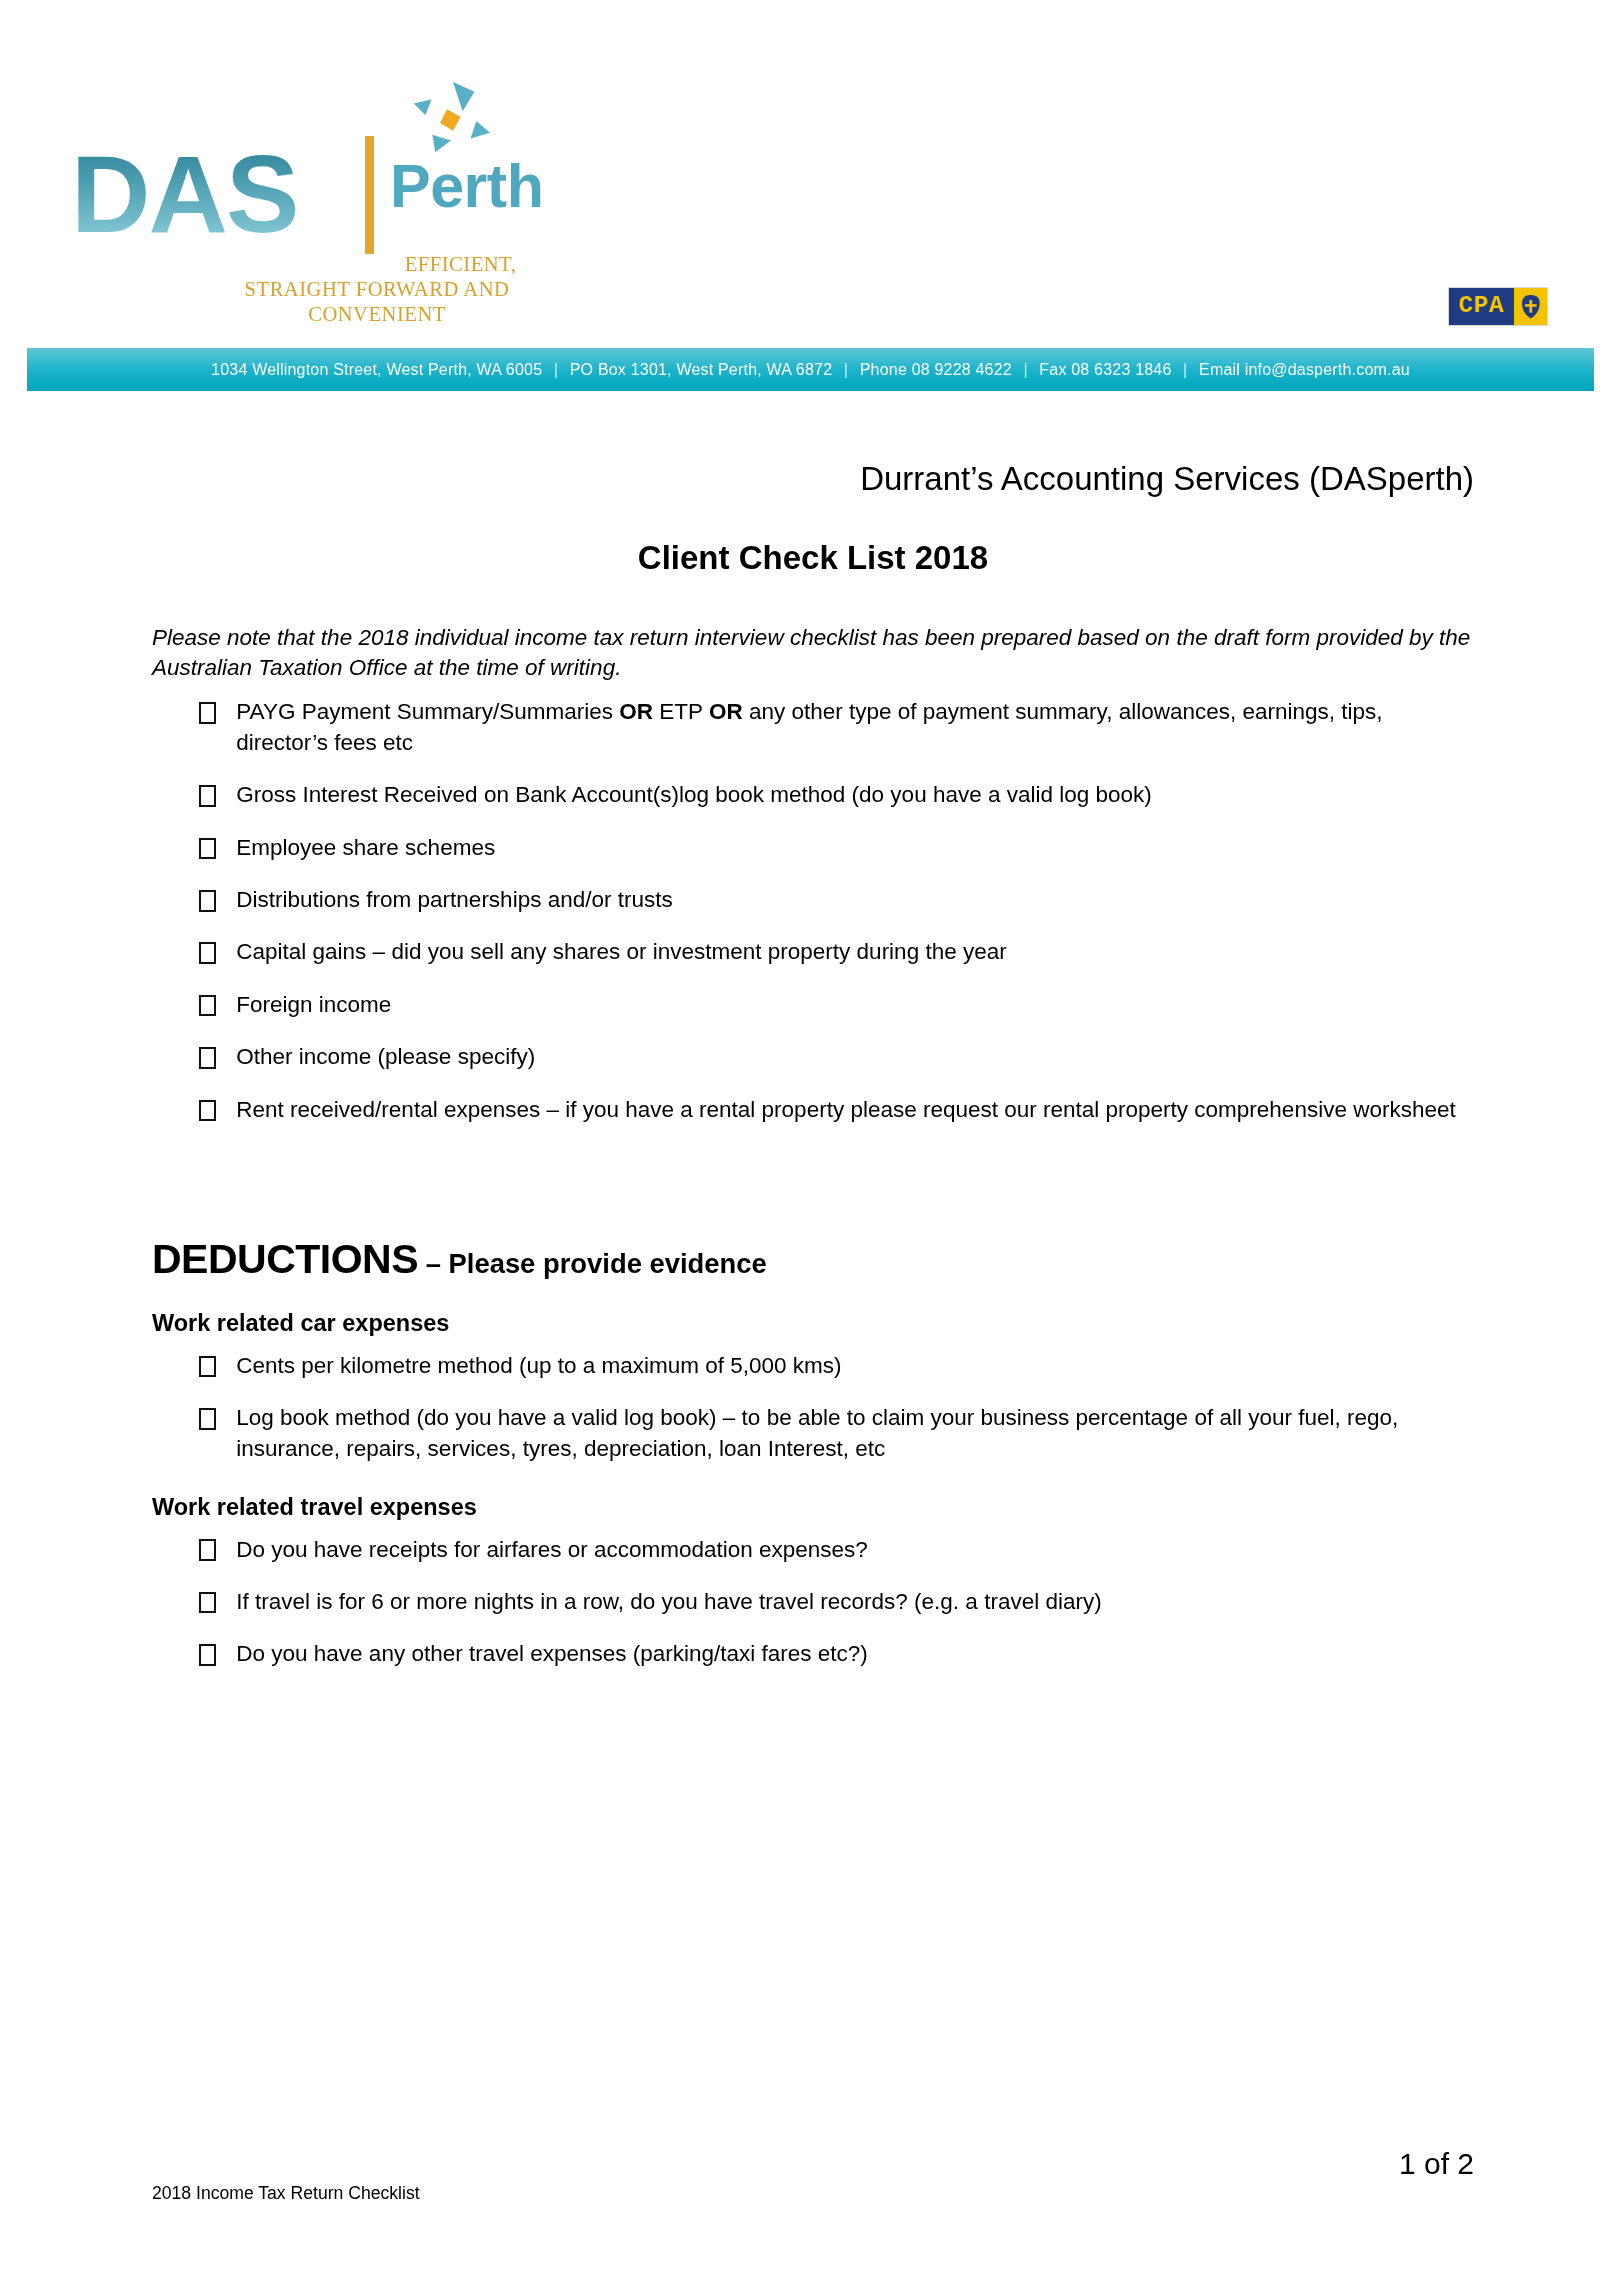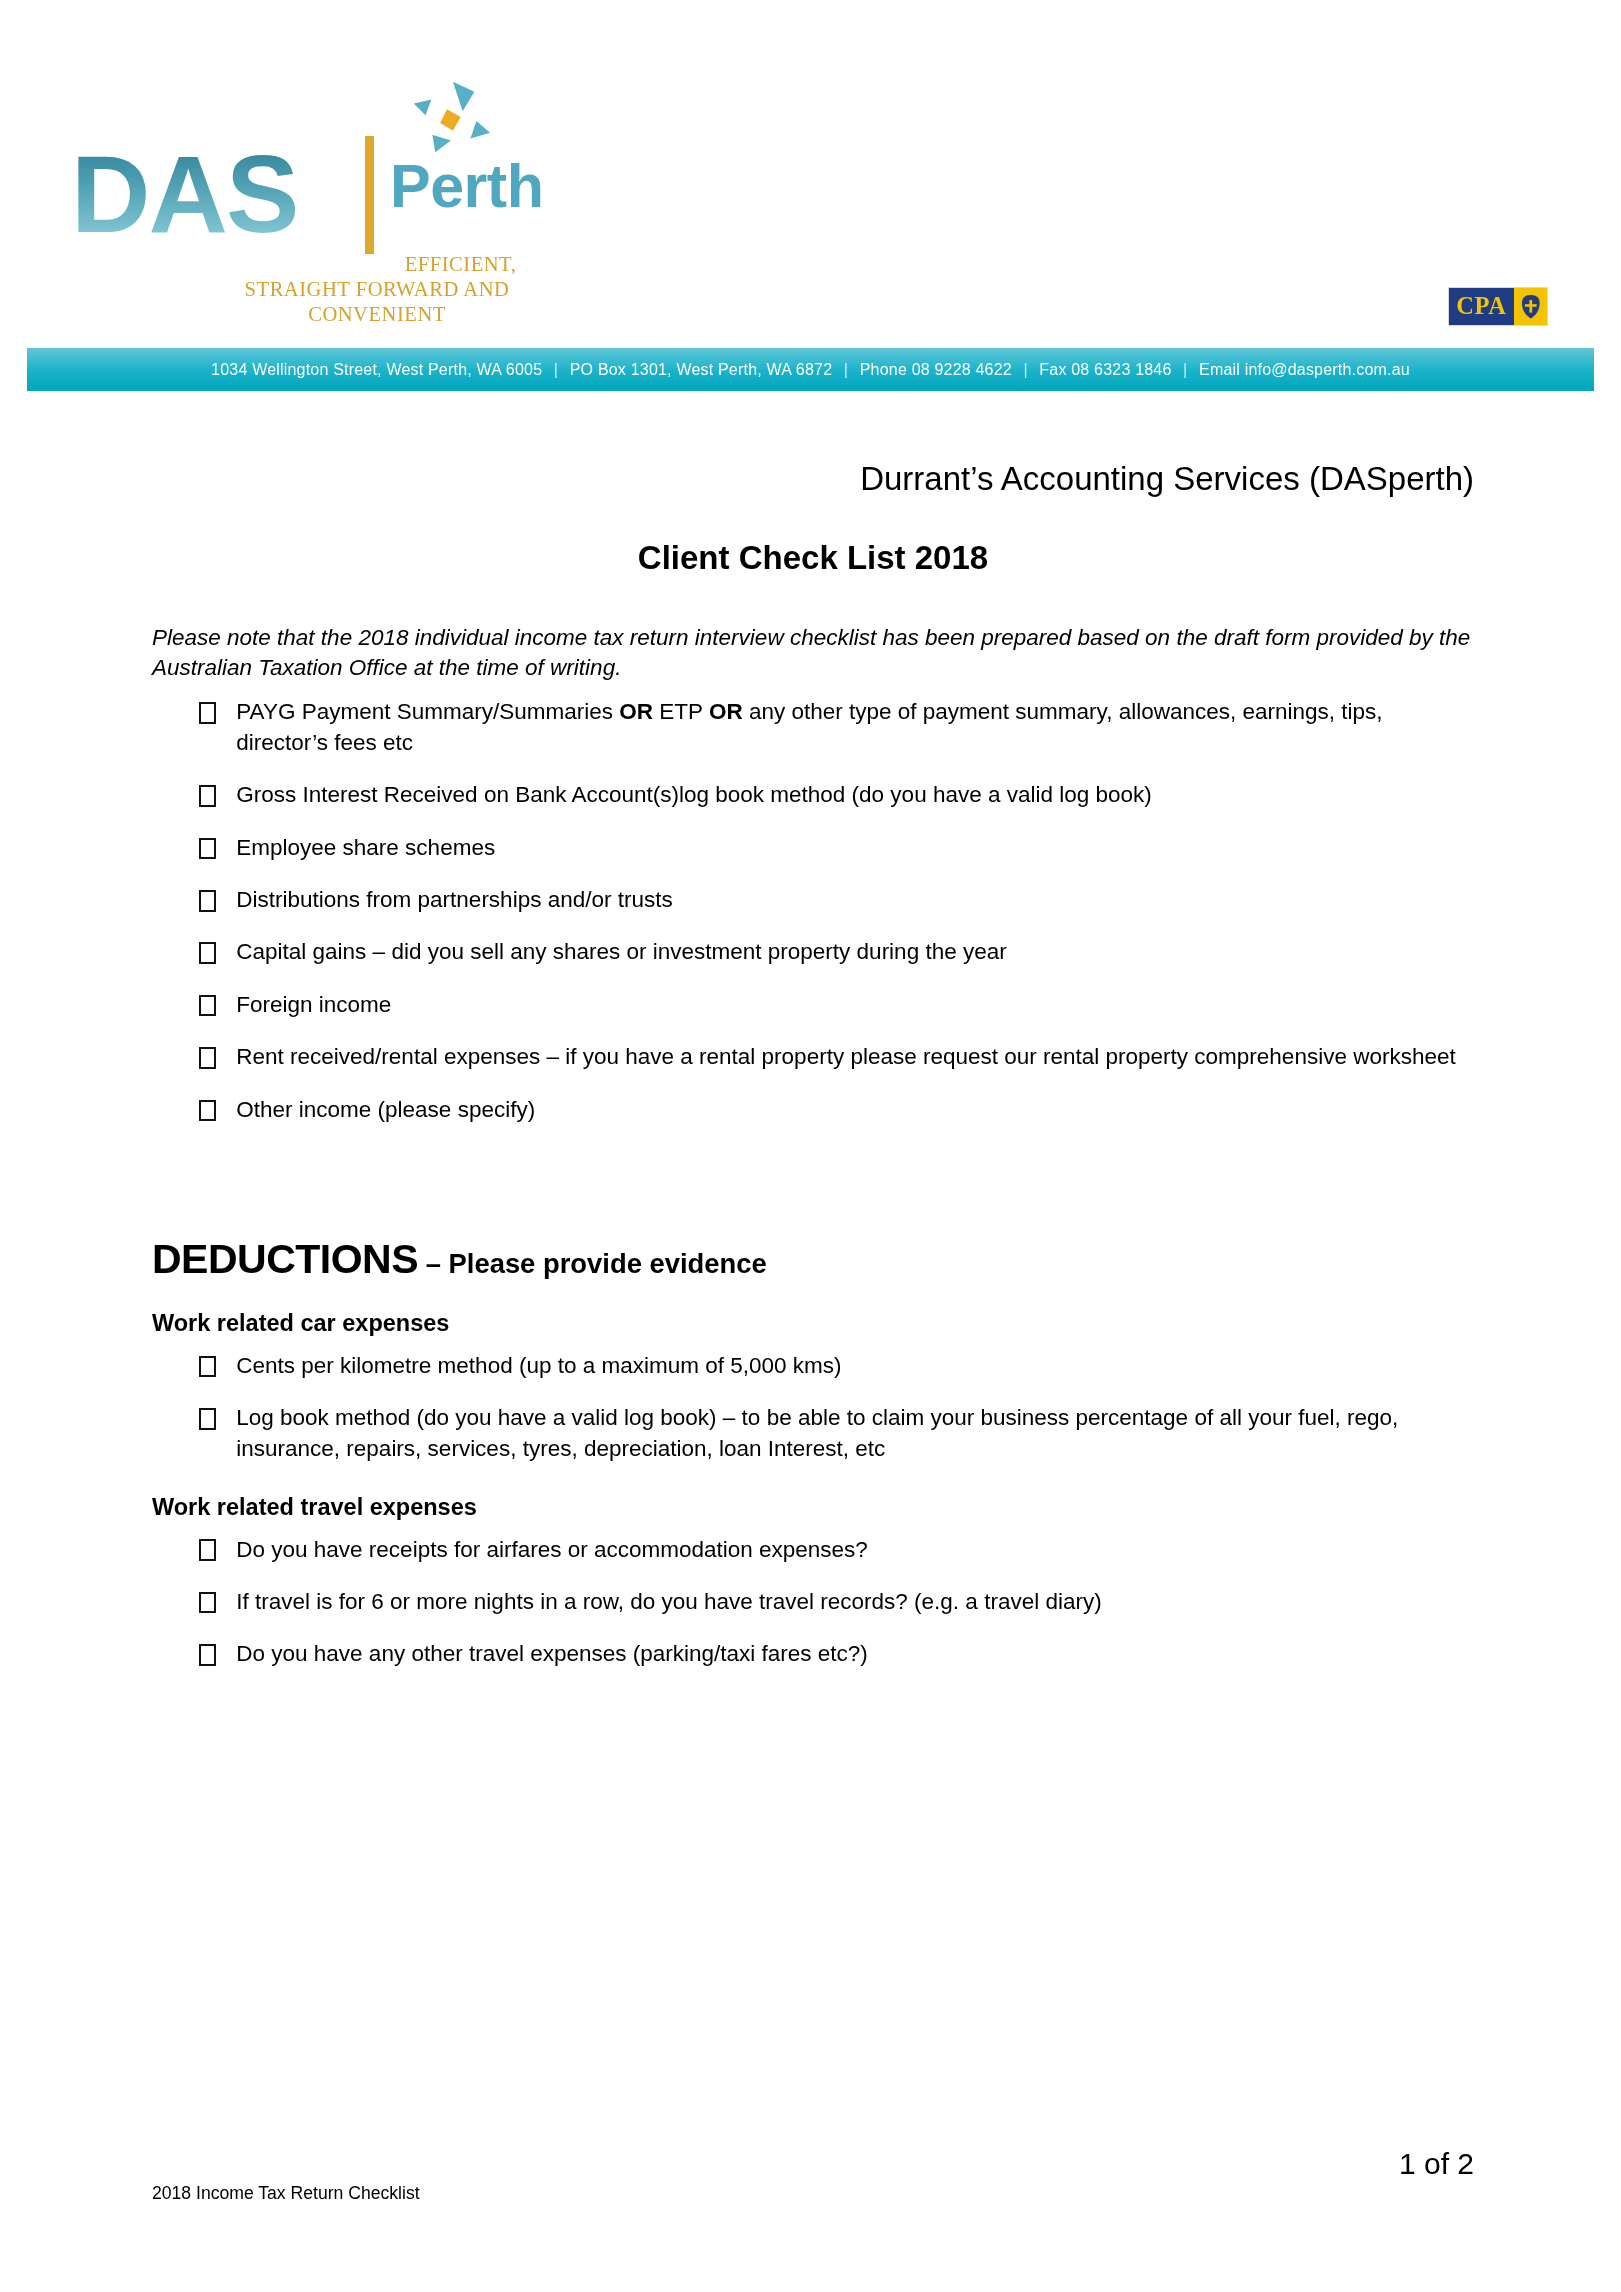--- a/index.html
+++ b/index.html
@@ -100,21 +100,21 @@
     border: 1px solid #d9d9d9;
   }
   .cpa-left {
     flex: 0 0 66%;
     background: #1f3b82;
     display: flex;
     align-items: center;
     justify-content: center;
   }
   .cpa-left span {
-    font-family: Liberation Serif, serif;
+    font-family: Liberation Mono, monospace;
     font-weight: bold;
     font-size: 24.5px;
     color: #f2c300;
     letter-spacing: 0.5px;
     line-height: 1;
   }
   .cpa-right {
     flex: 1 1 auto;
     background: #f2c300;
     display: flex;
@@ -318,25 +318,25 @@
         <li class="check-item">
           <span class="check-box"></span>
           <span class="check-text"><span>Capital gains – did you sell any shares or investment property during the year</span></span>
         </li>
         <li class="check-item">
           <span class="check-box"></span>
           <span class="check-text"><span>Foreign income</span></span>
         </li>
         <li class="check-item">
           <span class="check-box"></span>
+          <span class="check-text"><span>Other income (please specify)</span></span>
+        </li>
+        <li class="check-item">
+          <span class="check-box"></span>
           <span class="check-text"><span>Rent received/rental expenses – if you have a rental property please request our rental property comprehensive worksheet</span></span>
-        </li>
-        <li class="check-item">
-          <span class="check-box"></span>
-          <span class="check-text"><span>Other income (please specify)</span></span>
         </li>
       </ul>
 
     <div class="section-gap"></div>
 
     <div class="section-heading">
       <span class="big">DEDUCTIONS</span><span class="small"> – Please provide evidence</span>
     </div>
     <div id="deduction-groups">
         <div class="sub-heading">Work related car expenses</div>

